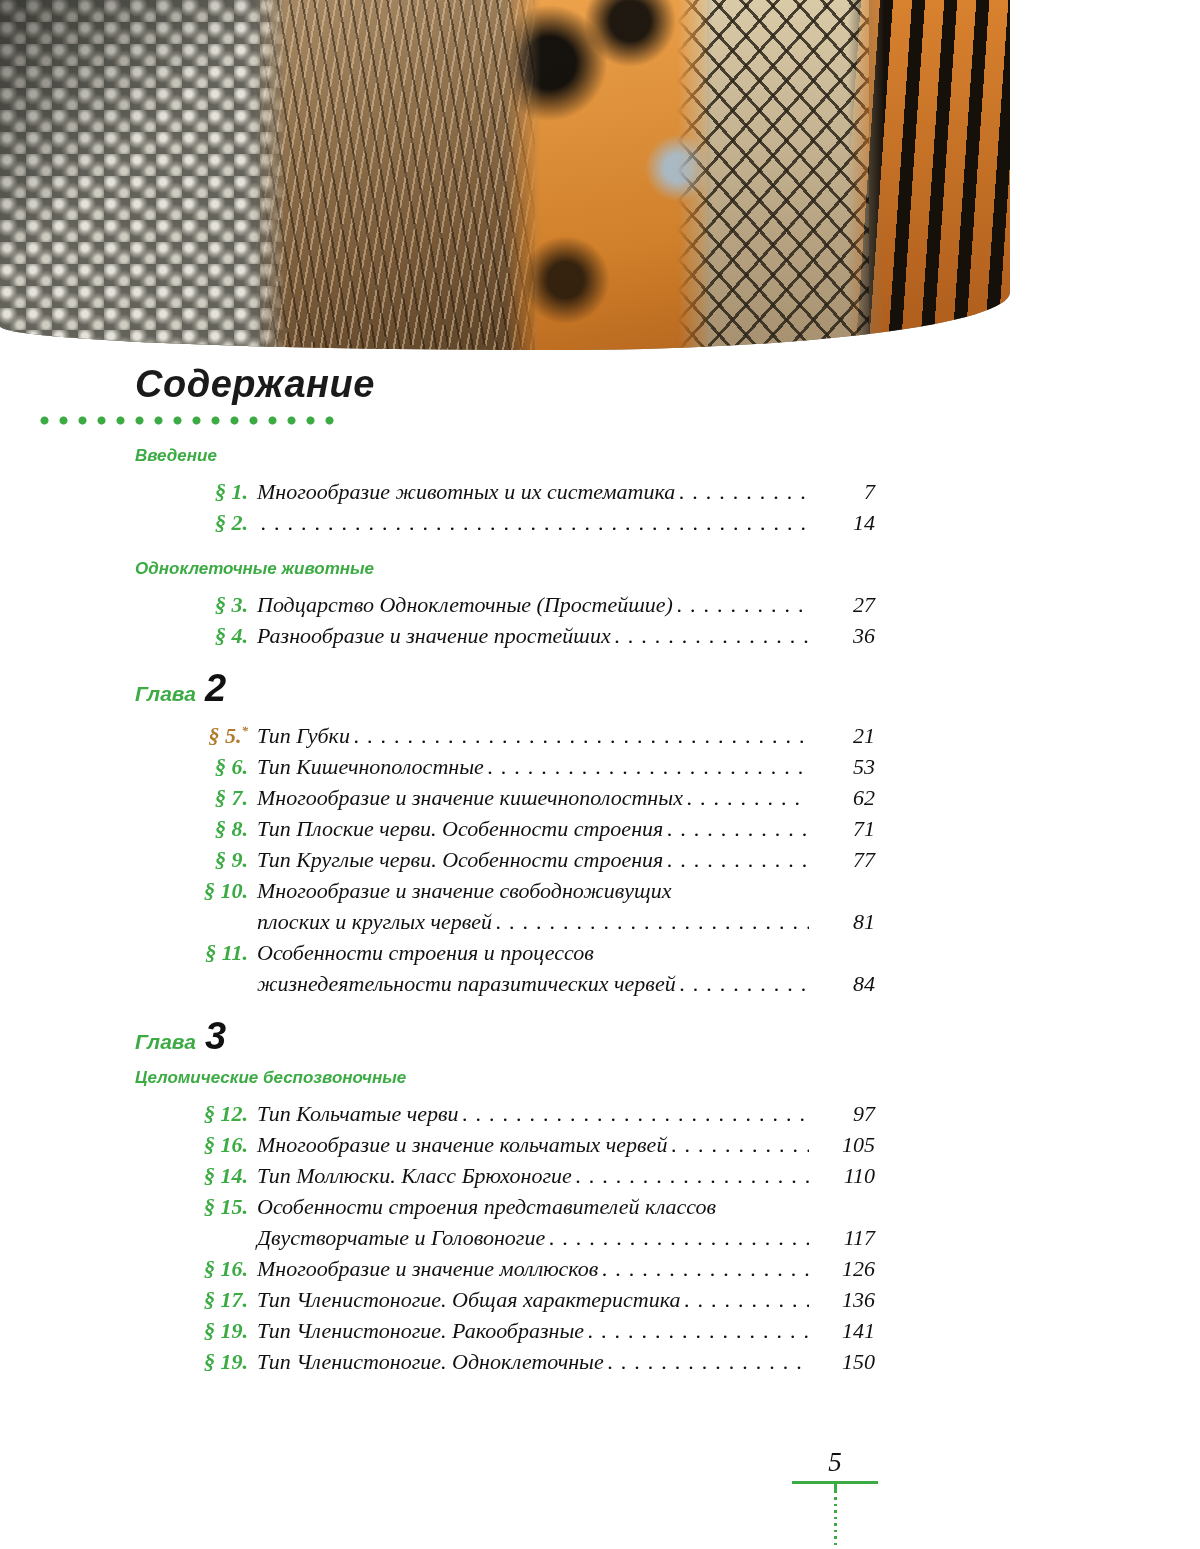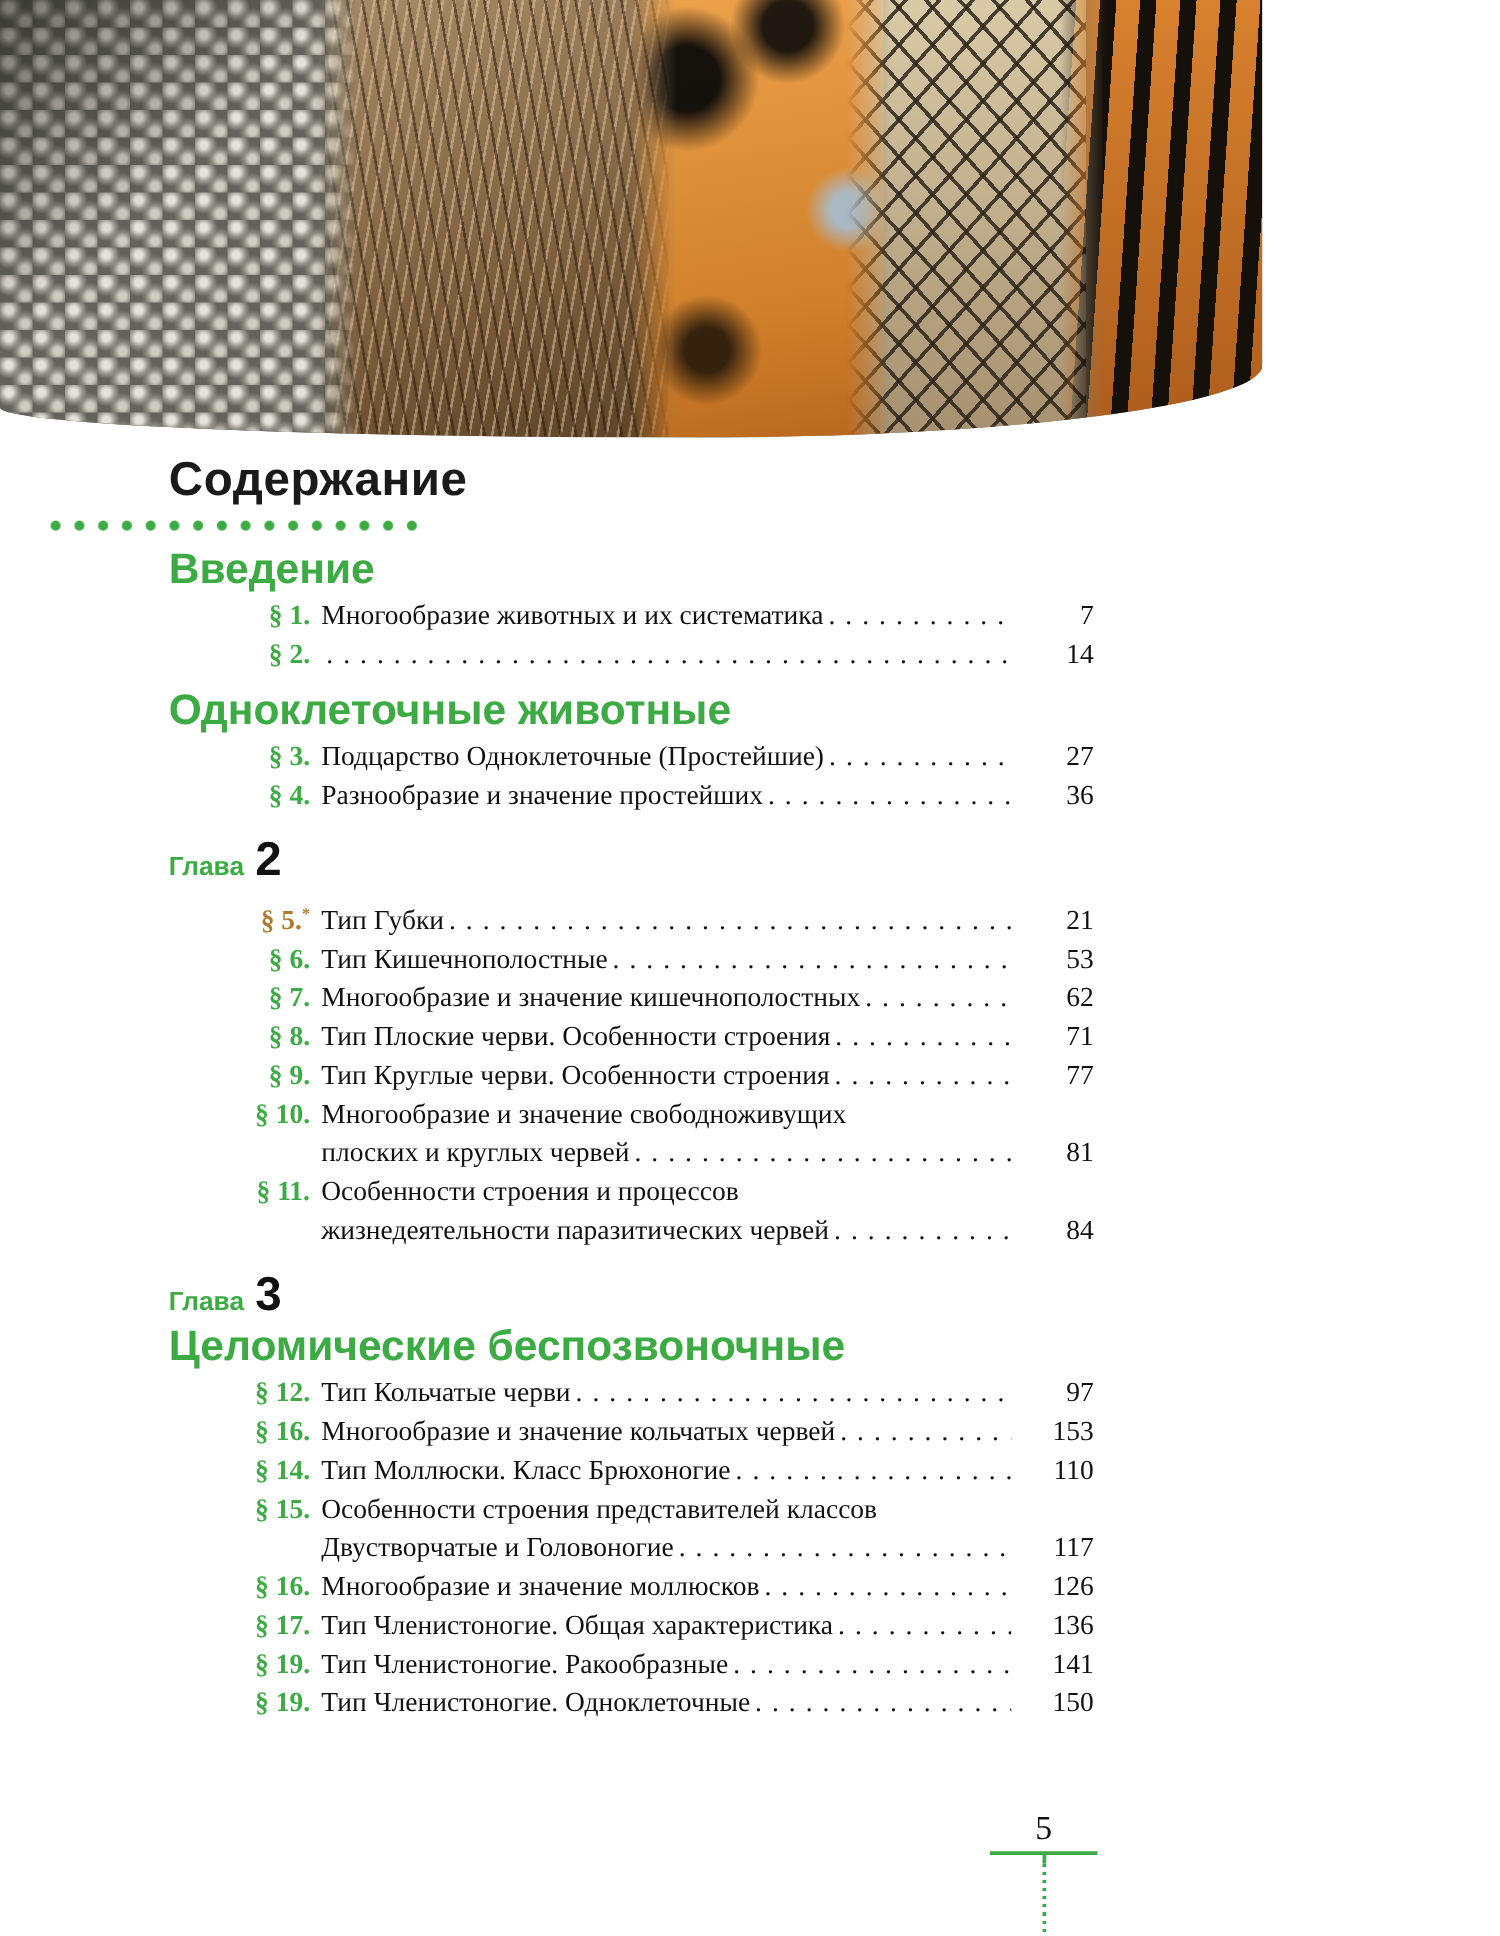--- a/index.html
+++ b/index.html
@@ -2,21 +2,21 @@
 <html style="--green: #3cab44; --accent: #b07c2c;"><head>
 <meta charset="utf-8">
 <style>
   * { box-sizing: border-box; margin: 0; padding: 0; }
   :root { --green:#3cab44; --accent:#b07c2c; }
   html,body { background:#ffffff; }
   body {
     width:1200px; height:1549px; overflow:hidden;
     font-family:"Liberation Serif", serif; color:#111;
   }
-  .page { position:relative; width:1010px; height:1549px; background:#fff; overflow:hidden; }
+  .page { position:relative; width:1010px; height:1549px; background:#fff; overflow:hidden;font-style:italic; }
 
   
   .banner {
     position:relative; height:350px; overflow:hidden; background:#8a7a5e;
     border-radius:0 0 45% 55% / 0 0 58px 24px;
   }
   .tex { position:absolute; top:0; bottom:0; }
   .tex-scales {
     left:0; width:28%;
     background-color:#63635c;
@@ -74,21 +74,21 @@
 
   .toc-section { margin-top:16px; }
   .chapter-head { margin-top:18px; line-height:38px; }
   .chapter-label {
     font-family:"Liberation Sans", sans-serif; font-size:21px; font-weight:700; color:var(--green);
   }
   .chapter-number {
     font-family:"Liberation Sans", sans-serif; font-size:38px; font-weight:700; color:#111; margin-left:9px;
   }
   .section-heading {
-    font-family:"Liberation Sans", sans-serif; font-size:34px; line-height:29px;
+    font-family:"Liberation Sans", sans-serif; font-size:17px; line-height:29px;
     font-weight:700; color:var(--green); margin-bottom:6px;
   }
 
   .entry-line { display:flex; align-items:baseline; font-size:22px; line-height:31px; }
   .num { flex:0 0 122px; text-align:right; padding-right:9px; color:var(--green); font-weight:700; }
   .num.accent { color:var(--accent); }
   .num sup.star { font-size:13px; }
   .text { flex:0 0 auto; white-space:nowrap; }
   .dots { flex:1 1 auto; min-width:0; overflow:hidden; white-space:nowrap; margin:0 4px; }
   .dots::after {
@@ -215,21 +215,21 @@
           <div class="entry-line">
             <span class="num">§ 12.</span>
             <span class="text">Тип Кольчатые черви</span>
             <span class="dots"></span>
             <span class="pg">97</span>
           </div>
           <div class="entry-line">
             <span class="num">§ 16.</span>
             <span class="text">Многообразие и значение кольчатых червей</span>
             <span class="dots"></span>
-            <span class="pg">153</span>
+            <span class="pg">105</span>
           </div>
           <div class="entry-line">
             <span class="num">§ 14.</span>
             <span class="text">Тип Моллюски. Класс Брюхоногие</span>
             <span class="dots"></span>
             <span class="pg">110</span>
           </div>
           <div class="entry-line">
             <span class="num">§ 15.</span>
             <span class="text">Особенности строения представителей классов</span>

